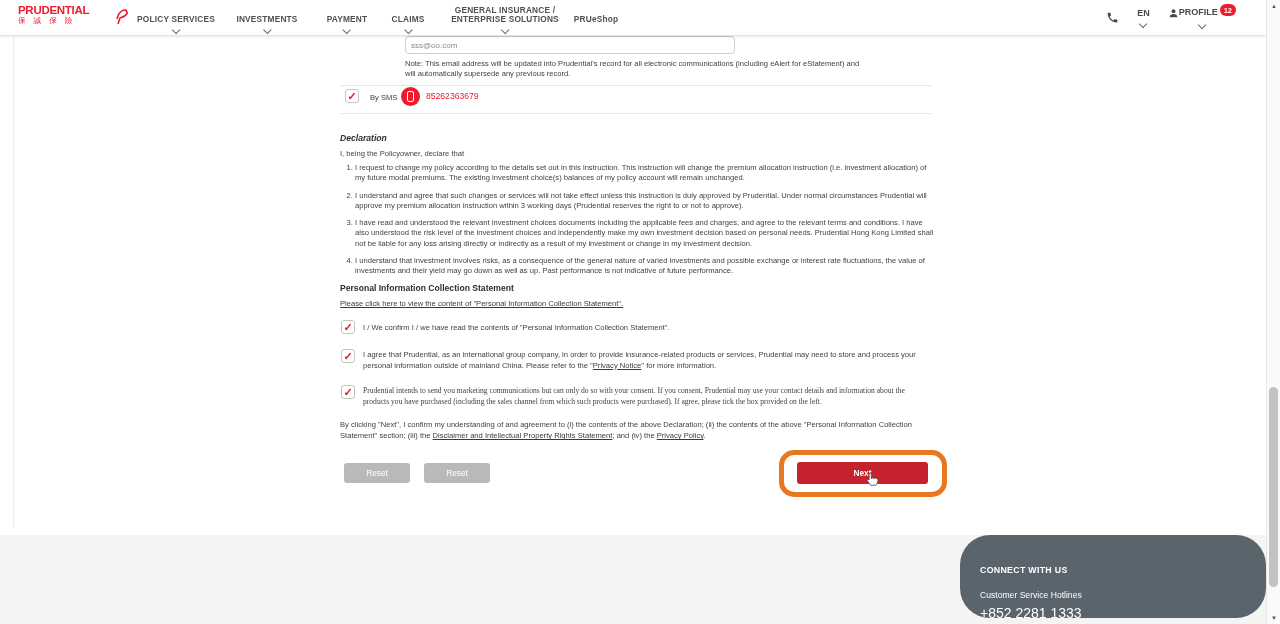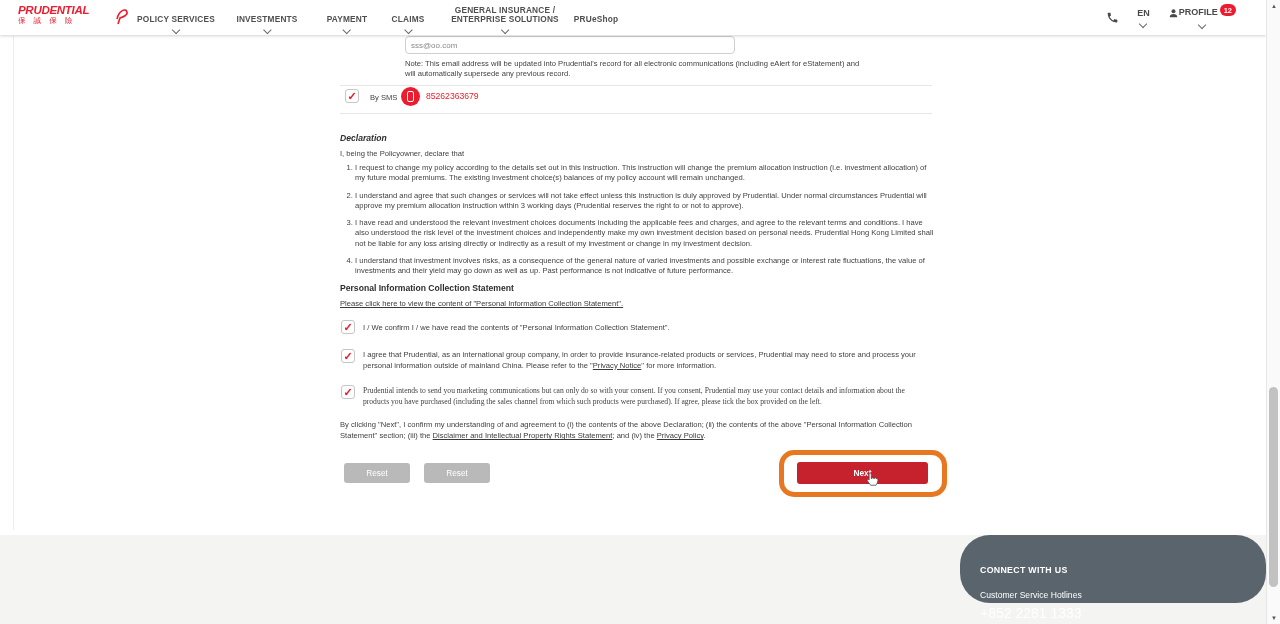--- a/index.html
+++ b/index.html
@@ -3,21 +3,21 @@
 <meta charset="utf-8">
 <style>
   * { margin:0; padding:0; box-sizing:border-box; }
   body { background:#e9e9e9; font-family:"Liberation Sans", sans-serif; }
   .page { position:relative; width:1280px; height:624px; background:#ffffff; overflow:hidden; margin:0 auto; }
 
   
   .topnav { position:absolute; left:0; top:0; width:1266px; height:35px; background:#fff;
             box-shadow:0 1px 3px rgba(0,0,0,.18); z-index:20; }
   .logo { position:absolute; left:18px; top:4px; width:108px; height:27px; }
-  .logo-brand { font-size:11.5px; font-weight:700; letter-spacing:-.3px; color:#ED1B2E; line-height:12px; font-style:italic; }
+  .logo-brand { font-size:11.5px; font-weight:700; letter-spacing:-.3px; color:#ED1B2E; line-height:12px; }
   .logo-cn { font-size:7.5px; color:#ED1B2E; letter-spacing:3px; line-height:10px; }
   .logo-fig { position:absolute; right:-4px; top:1px; }
   .navitem { position:absolute; top:0; height:35px; display:flex; flex-direction:column; justify-content:flex-end;
              align-items:center; transform:translateX(-50%); padding-bottom:2px; cursor:pointer; }
   .navitem .lbl { font-size:8.3px; font-weight:700; color:#4f4f4f; letter-spacing:.2px; line-height:9px; text-align:center; }
   .chev { width:6px; height:6px; border-left:1.4px solid #6b6b6b; border-bottom:1.4px solid #6b6b6b;
           transform:rotate(-45deg); margin-top:3px; }
   .chev.hidden { visibility:hidden; }
   .nav-right { position:absolute; right:30px; top:0; height:35px; display:flex; align-items:center; gap:18px; }
   .icon-btn { display:flex; flex-direction:column; align-items:center; cursor:pointer; }
@@ -65,21 +65,21 @@
          font-family:"Liberation Sans", sans-serif; cursor:pointer; }
   .btn-gray { background:#b9b9b9; width:66px; height:20px; top:463px; }
   .btn-cancel { left:344px; } .btn-reset { left:424px; }
   .btn-next { left:797px; top:462px; width:131px; height:22px; background:#C5222E; font-weight:700; }
   .annotation { position:absolute; left:779px; top:450px; width:168px; height:47px;
                 border:5px solid #E87722; border-radius:15px; pointer-events:none; z-index:15; }
   .cursor { position:absolute; left:864px; top:471px; z-index:16; pointer-events:none; }
 
   
   .footer { position:absolute; left:0; top:535px; width:1266px; height:89px; background:#f4f4f2; }
-  .connect { position:absolute; left:960px; top:0; width:306px; height:68px; background:#5A646C;border-radius:30px; }
+  .connect { position:absolute; left:960px; top:0; width:306px; height:83px; background:#5A646C;border-radius:30px; }
   .connect-title { position:absolute; left:20px; top:30px; font-size:8.8px; font-weight:700; color:#fff; letter-spacing:.3px; }
   .connect-sub { position:absolute; left:20px; top:55px; font-size:8.6px; color:#fff; }
   .connect-phone { position:absolute; left:20px; top:70px; font-size:14px; color:#fff; }
 
   
   .scrollbar { position:absolute; right:0; top:0; width:14px; height:624px; background:#fafafa;
                border-left:1px solid #e6e6e6; z-index:30; }
   .sb-arrow { position:absolute; left:0; width:14px; height:12px; font-size:6px; color:#555;
               text-align:center; line-height:12px; cursor:pointer; }
   .sb-up { top:0; } .sb-down { bottom:0; }

